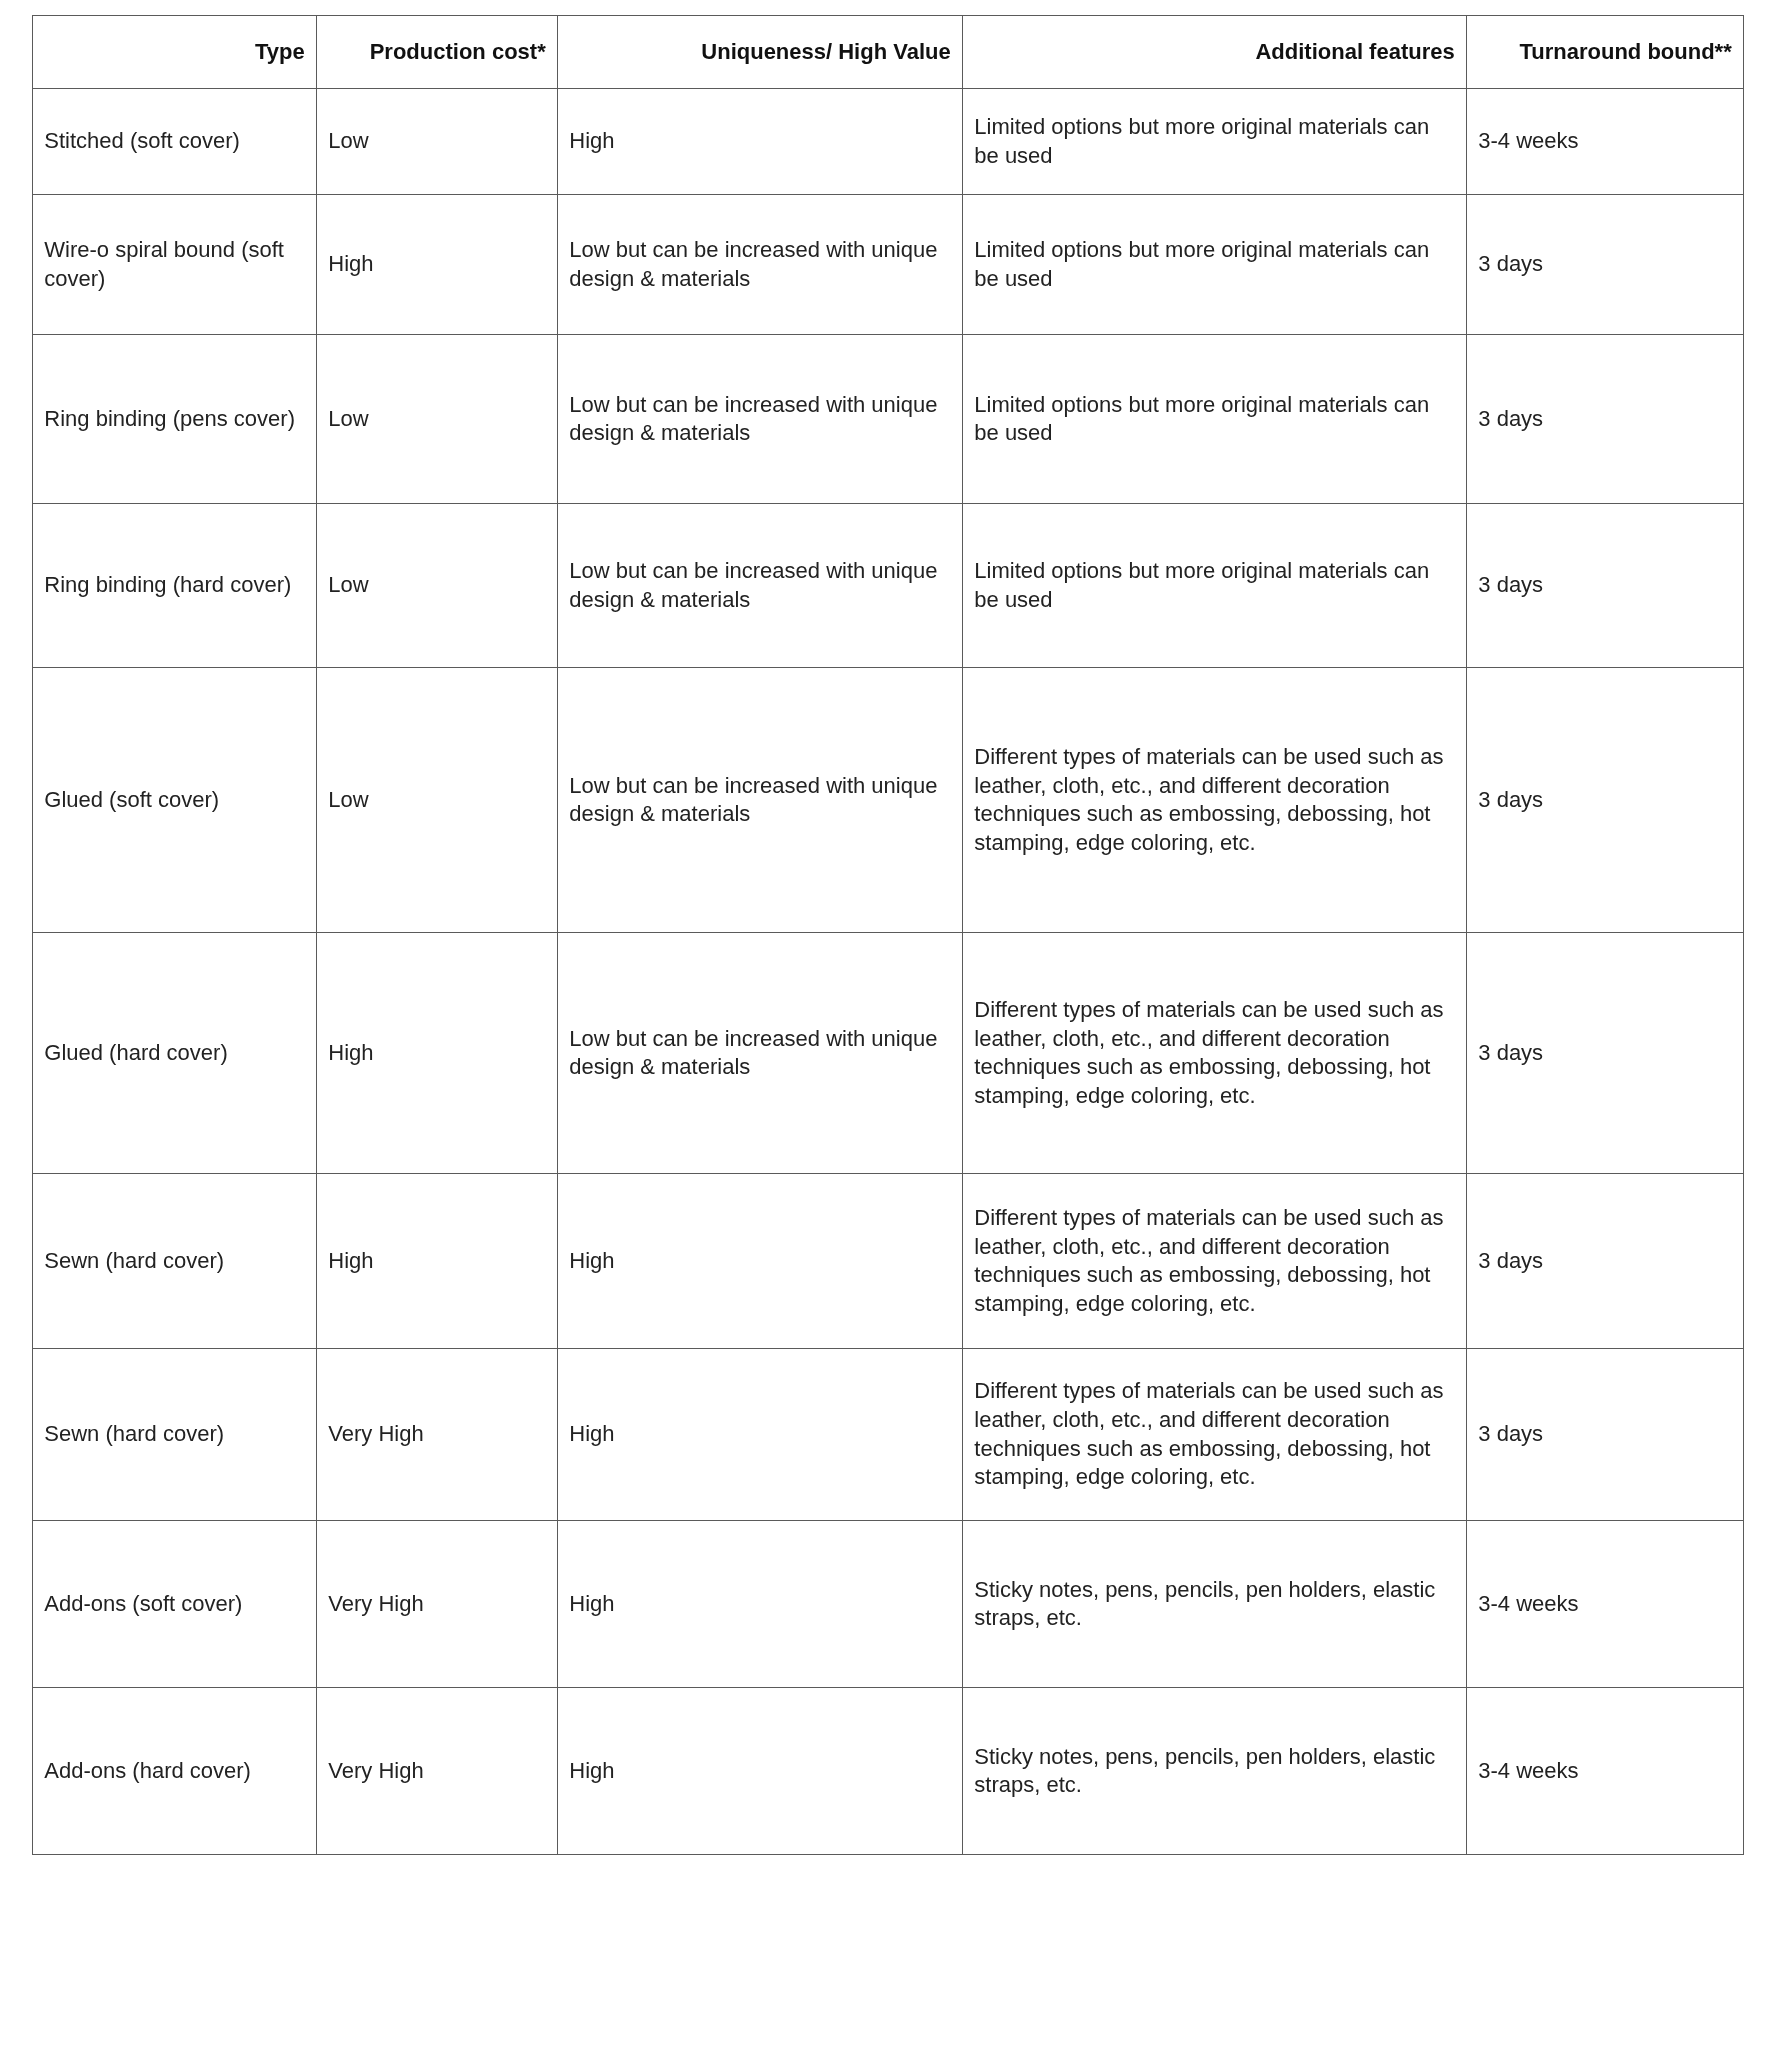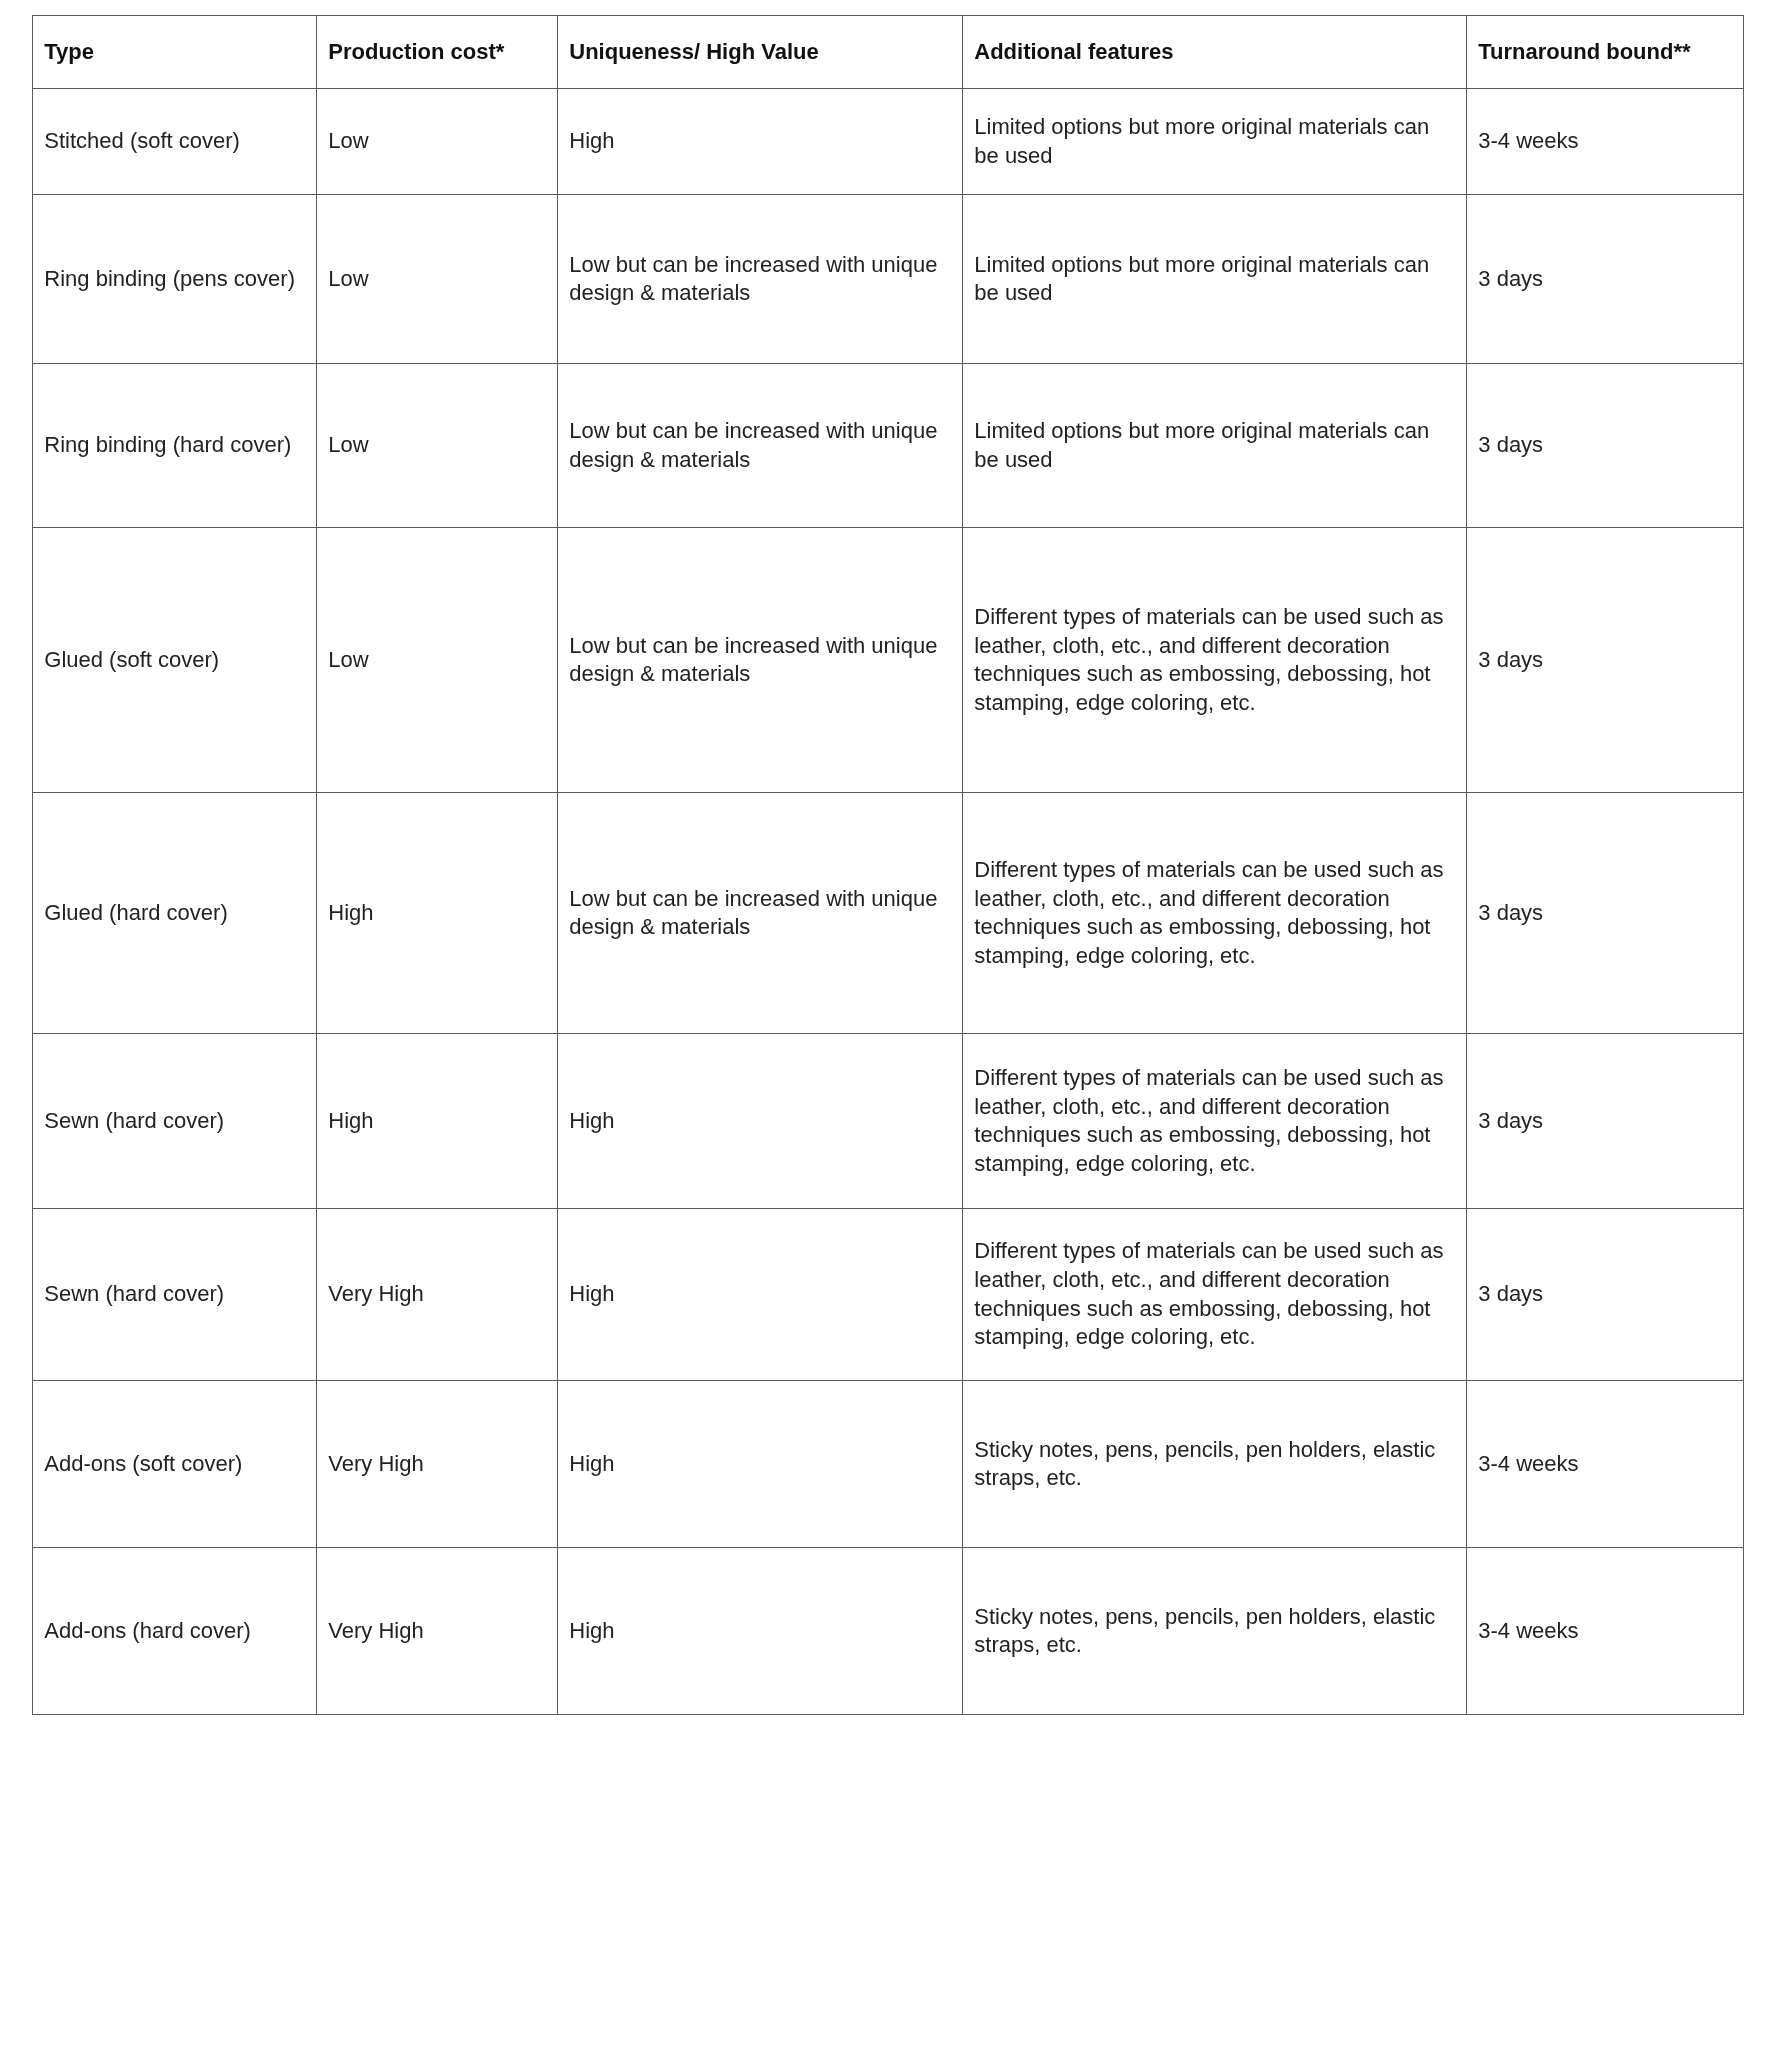--- a/index.html
+++ b/index.html
@@ -44,20 +44,21 @@
     color: #222222;
     word-wrap: break-word;
   }
   table.binding-table thead th {
     font-weight: bold;
     color: #111111;
     height: 63px;
     padding-top: 4.8px;
     padding-bottom: 4.8px;
     vertical-align: middle;
+    text-align: right;
   }
   
   tr.r0 td { height: 89px; }
   tr.r1 td { height: 89px; }
   tr.r2 td { height: 123px; }
   tr.r3 td { height: 152px; }
   tr.r4 td { height: 152px; }
   tr.r5 td { height: 147px; }
   tr.r6 td { height: 248px; }
   tr.r7 td { height: 224px; }
@@ -91,20 +92,27 @@
         <th>Turnaround bound**</th>
       </tr>
     </thead>
     <tbody>
       <tr class="r0">
         <td class="cell-type">Stitched (soft cover)</td>
         <td class="cell-cost">Low</td>
         <td>High</td>
         <td>Limited options but more original materials can be used</td>
         <td class="cell-time">3-4 weeks</td>
+      </tr>
+      <tr class="r2">
+        <td class="cell-type">Wire-o spiral bound (soft cover)</td>
+        <td class="cell-cost">High</td>
+        <td>Low but can be increased with unique design &amp; materials</td>
+        <td>Limited options but more original materials can be used</td>
+        <td class="cell-time">3 days</td>
       </tr>
       <tr class="r4">
         <td class="cell-type">Ring binding (pens cover)</td>
         <td class="cell-cost">Low</td>
         <td>Low but can be increased with unique design &amp; materials</td>
         <td>Limited options but more original materials can be used</td>
         <td class="cell-time">3 days</td>
       </tr>
       <tr class="r5">
         <td class="cell-type">Ring binding (hard cover)</td>

